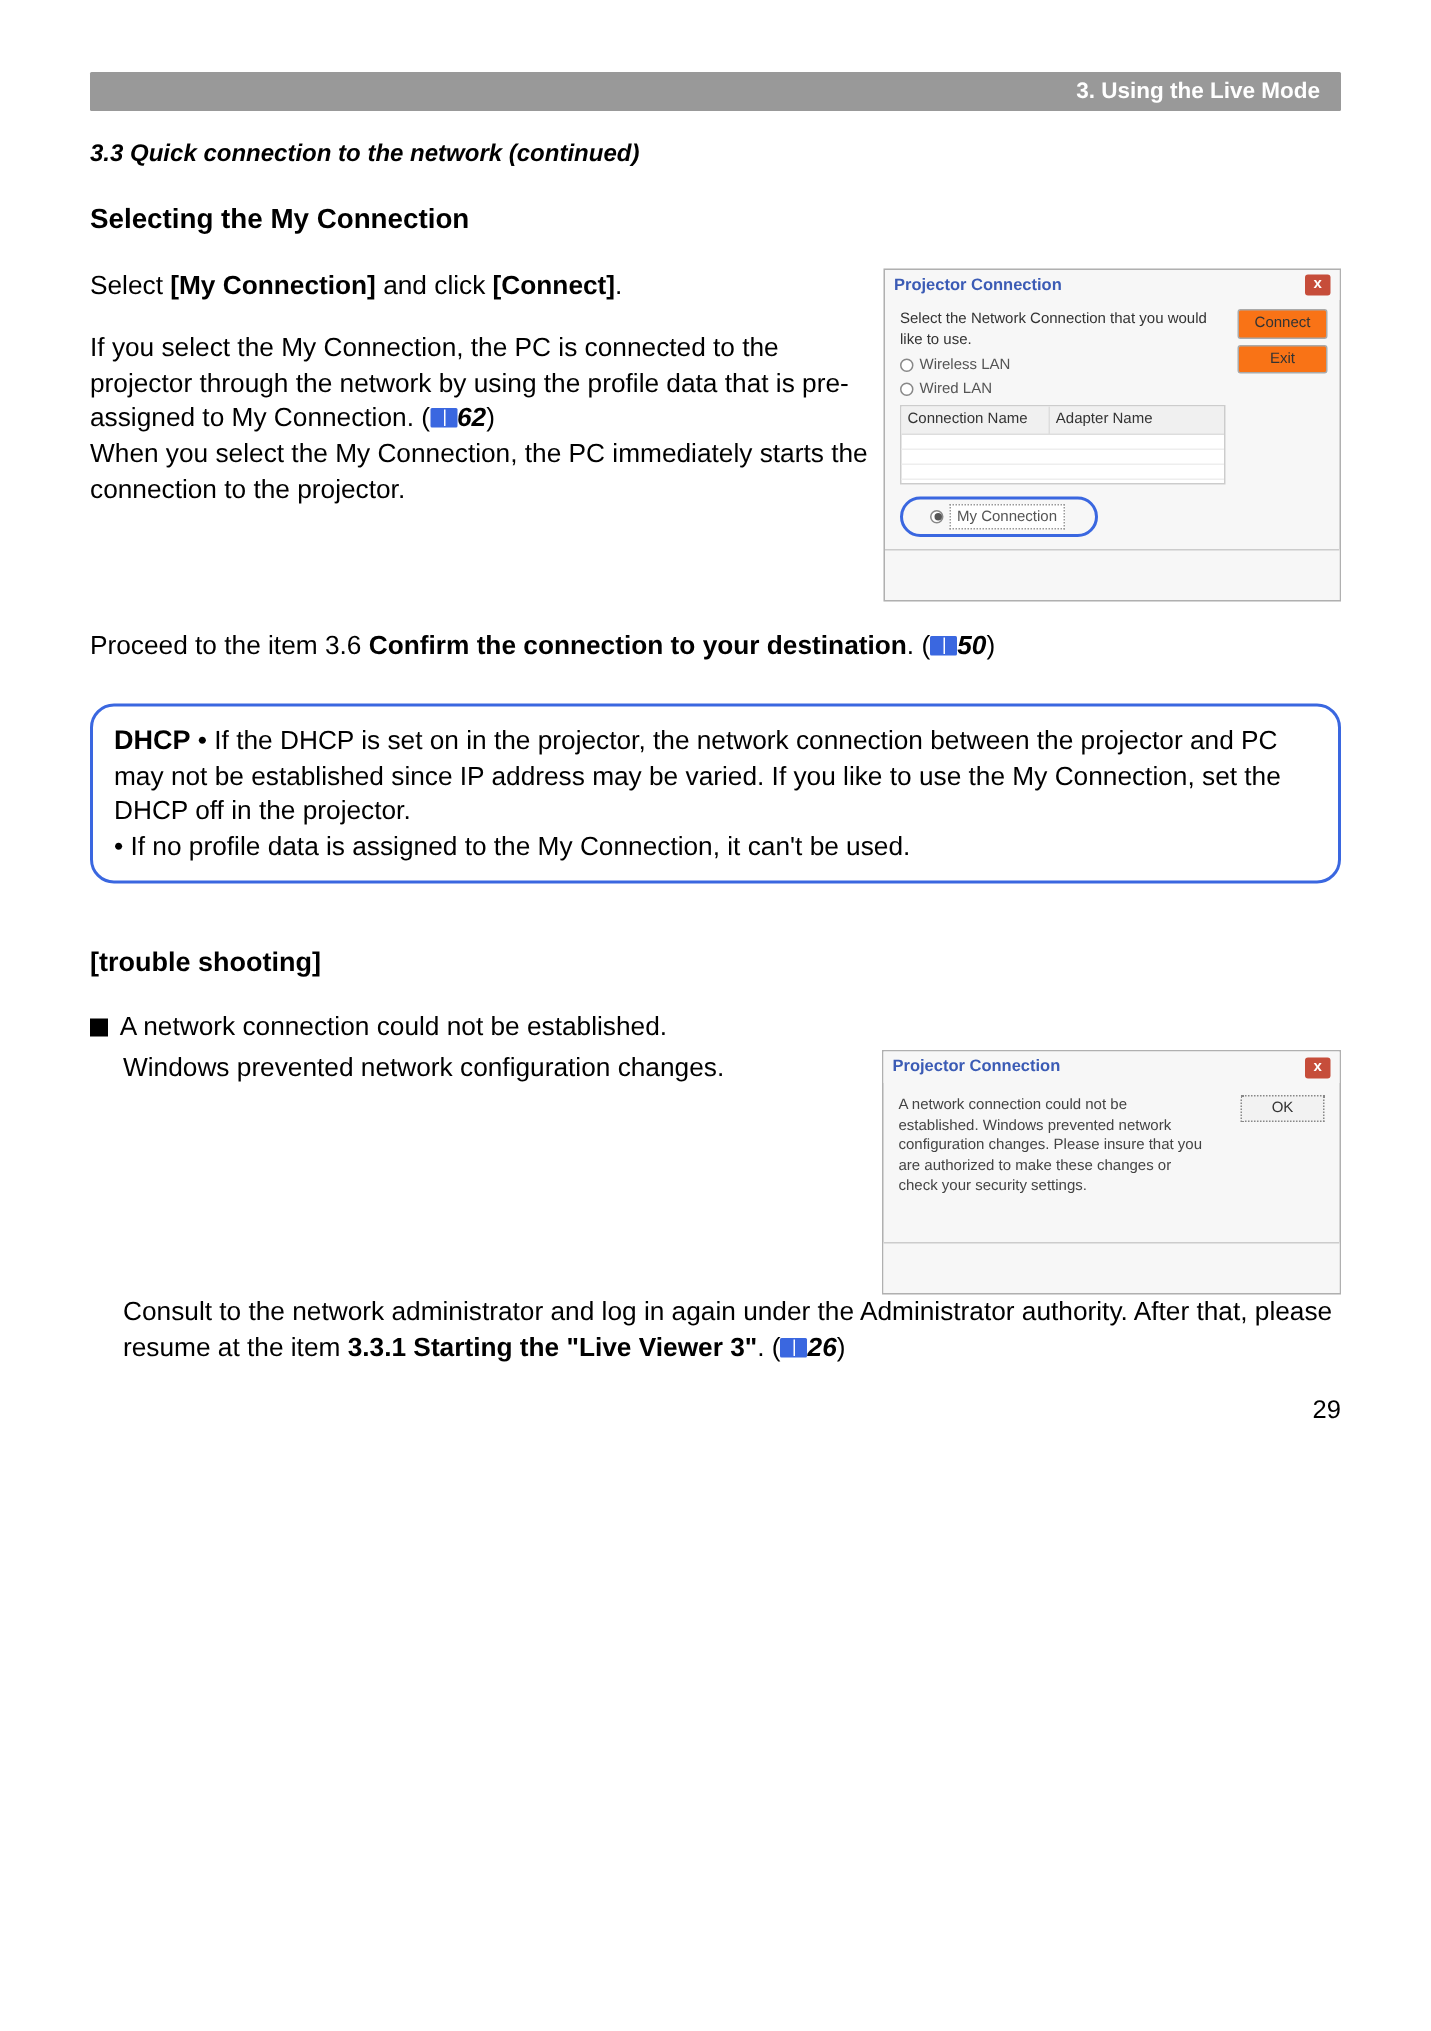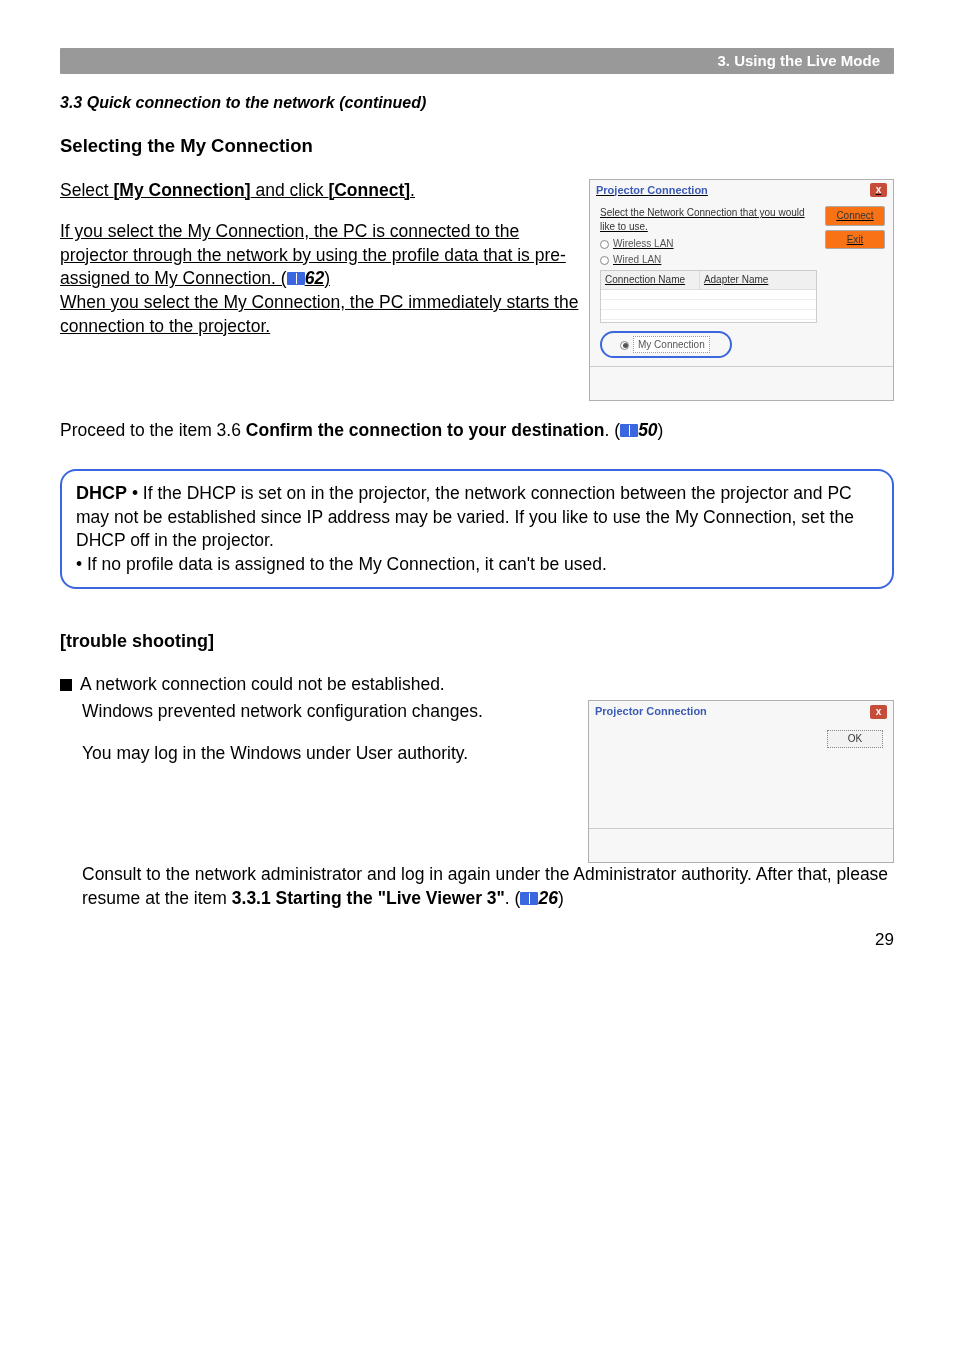--- a/index.html
+++ b/index.html
@@ -43,21 +43,20 @@
   }
   .sub-heading2 {
     font-weight: bold;
     font-size: 18px;
     margin-bottom: 20px;
   }
   .body-row {
     display: flex;
     gap: 8px;
     margin-bottom: 18px;
-    text-decoration: underline;
   }
   .body-text {
     flex: 1;
   }
   .body-text p { margin-bottom: 18px; }
   b.heavy { font-weight: bold; }
   .dialog {
     width: 305px;
     border: 1px solid #b0b0b0;
     background: #f7f7f7;
@@ -267,29 +266,29 @@
 
   <div class="trouble-block">
     <div class="bullet-row">
       <span class="square-bullet"></span><span> A network connection could not be established.</span>
     </div>
 
     <div class="indented">
       <div class="trouble-row">
         <div class="trouble-left">
           <p>Windows prevented network configuration changes.</p>
-          <p>You may log in the Windows under User authority.</p>
         </div>
 
         <div class="dialog dialog2">
           <div class="dialog-title">
             <span>Projector Connection</span>
             <span class="dialog-close">x</span>
           </div>
           <div class="dialog-body">
+            <div class="msg">A network connection could not be established. Windows prevented network configuration changes. Please insure that you are authorized to make these changes or check your security settings.</div>
             <div class="ok-btn">OK</div>
           </div>
           <div class="dialog-footer"></div>
         </div>
       </div>
 
       <p>
         <span>Consult to the network administrator and log in again under the Administrator authority. After that, please resume at the item </span><b class="heavy">3.3.1 Starting the "Live Viewer 3"</b><span>. (</span><span class="book-icon"></span><span class="ref-num">26</span><span>)</span>
       </p>
     </div>

